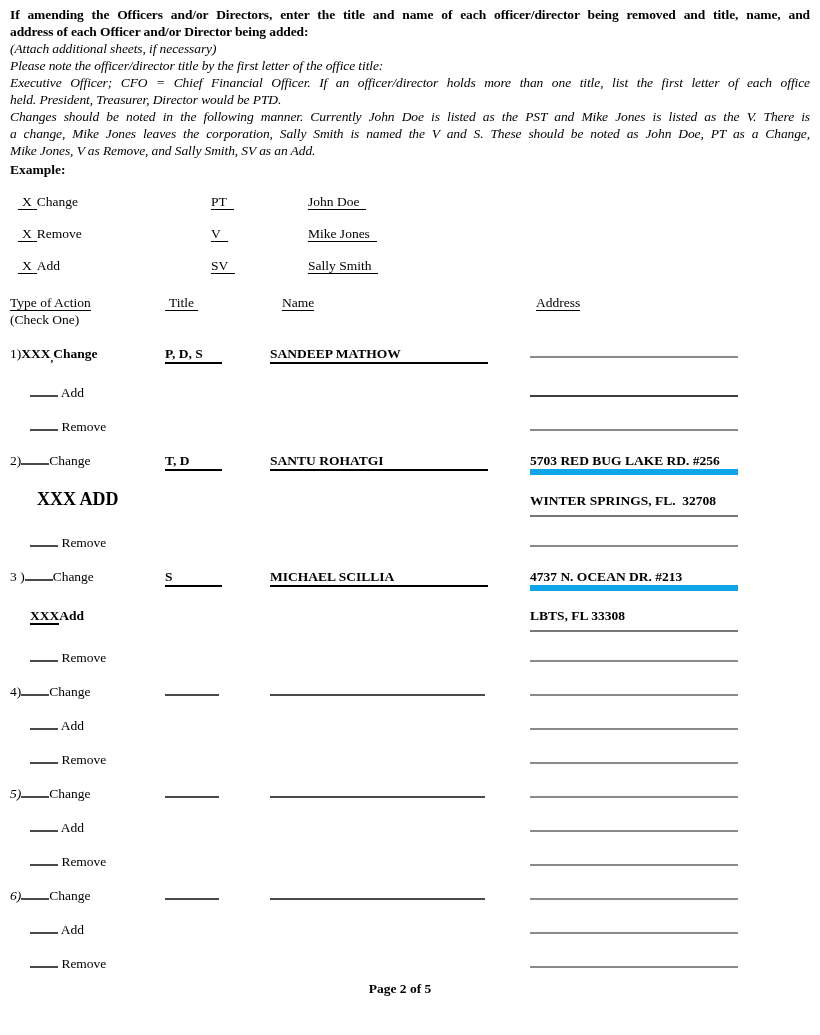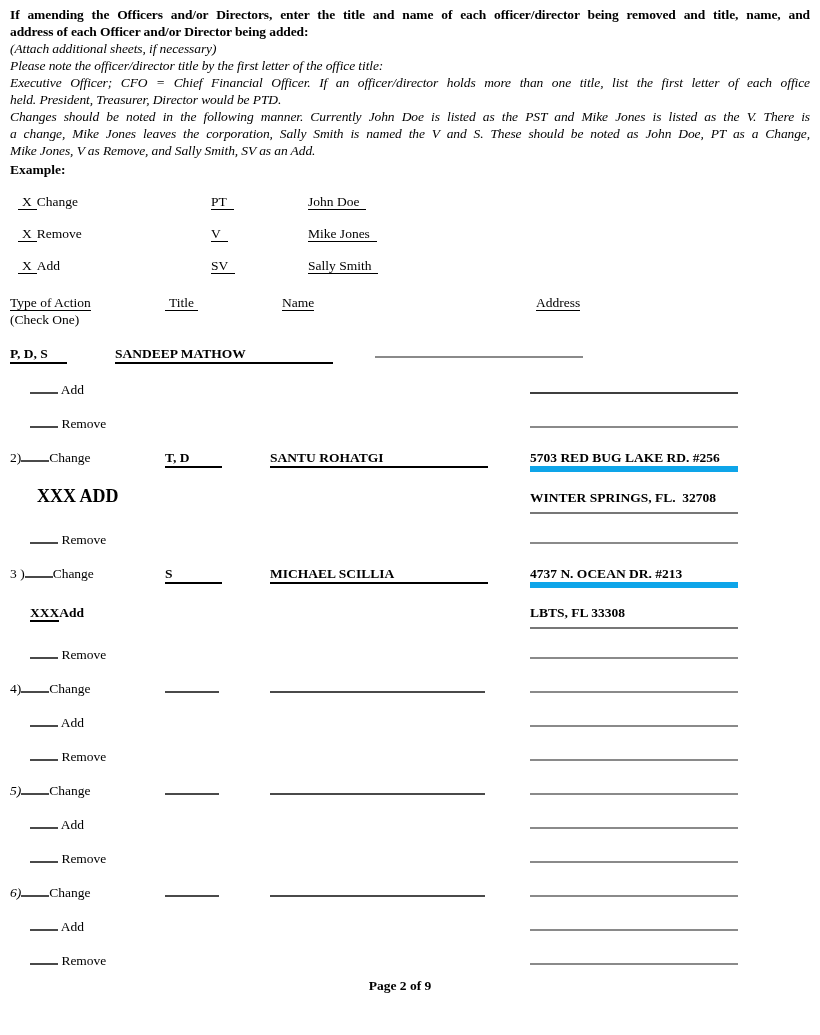--- a/index.html
+++ b/index.html
@@ -103,20 +103,21 @@
   <div class="hdr-row">
     <div class="hdr-act"><span class="u">Type of Action</span></div>
     <div class="hdr-title"><span class="u" style="padding:0 4px;">Title</span></div>
     <div class="hdr-name"><span class="u">Name</span></div>
     <div class="hdr-addr"><span class="u">Address</span></div>
   </div>
   <div class="check-one">(Check One)</div>
 
   <div class="fgroup first">
     <div class="fline">
+      <div class="c-act"><span>1)</span><span class="b">XXX</span><span class="b sep">,</span><span class="b">Change</span></div>
       <div class="c-title"><span class="t-filled">P, D, S</span></div>
       <div class="c-name"><span class="n-filled">SANDEEP MATHOW</span></div>
       <div class="c-addr"><span class="blank blank-addr"></span></div>
     </div>
     <div class="fline">
       <div class="c-act"><span class="indent"><span class="blank blank-mark"></span> <span>Add</span></span></div>
       <div class="c-title"></div>
       <div class="c-name"></div>
       <div class="c-addr"><span class="blank blank-addr dark"></span></div>
     </div>
@@ -226,15 +227,15 @@
       <div class="c-addr"><span class="blank blank-addr"></span></div>
     </div>
     <div class="fline">
       <div class="c-act"><span class="indent"><span class="blank blank-mark"></span> <span>Remove</span></span></div>
       <div class="c-title"></div>
       <div class="c-name"></div>
       <div class="c-addr"><span class="blank blank-addr"></span></div>
     </div>
   </div>
 
-  <div class="footer">Page 2 of 9</div>
+  <div class="footer">Page 2 of 5</div>
 
 </div>
 
 </body></html>

